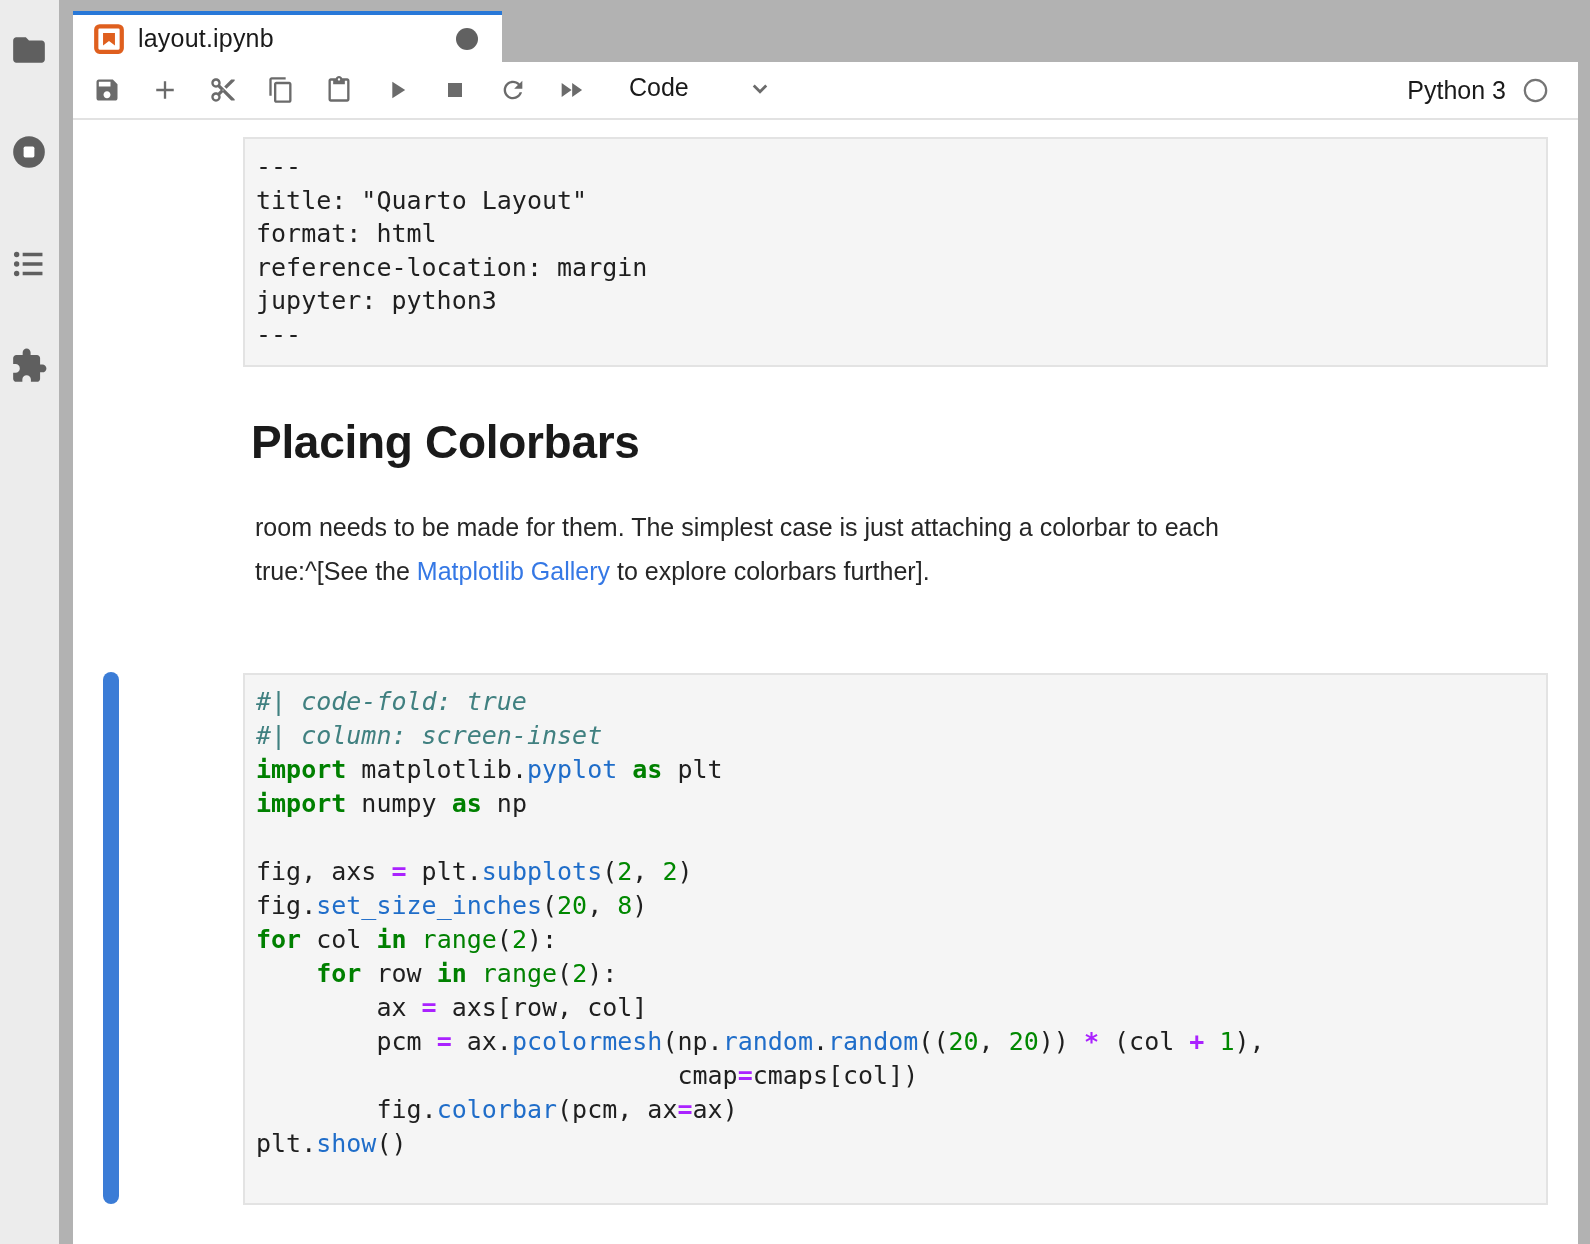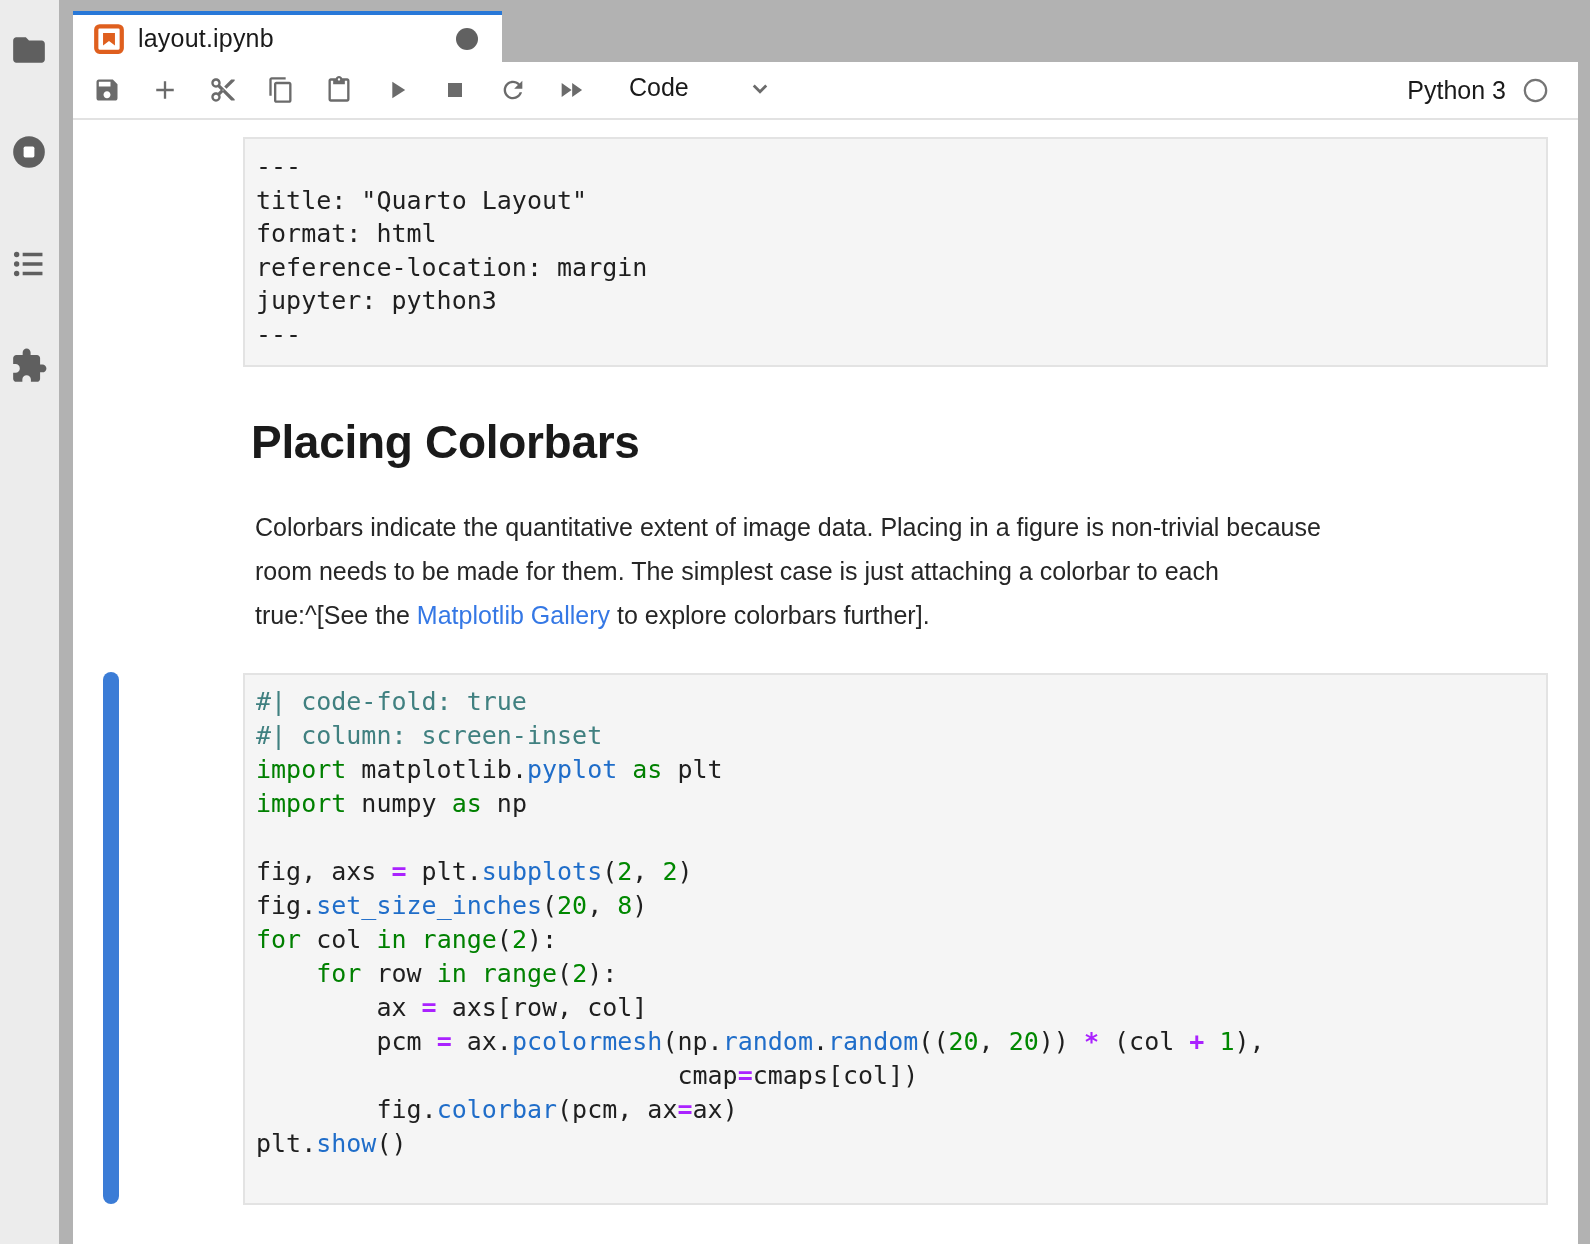--- a/index.html
+++ b/index.html
@@ -54,22 +54,22 @@
   .collapser { position:absolute; left:30px; top:552px; width:16px; height:532px;
                background:#3b7cd6; border-radius:8px; cursor:pointer; }
   .prompt { position:absolute; left:0; top:565px; width:233px; text-align:right;
             font-size:25px; line-height:34px; color:#307fc1; }
   .code-box { position:absolute; left:170px; top:553px; width:1305px; height:532px;
               background:#f5f5f5; border:2px solid #e3e3e3; padding:10px 0 0 11px;
               font-size:25px; line-height:34px; color:#1f1f1f; cursor:text; }
   .code-line { white-space:pre; }
 
   .tok-t { color:#1f1f1f; }
-  .tok-c { color:#408080; }
-  .tok-k { color:#008000; font-weight:normal; }
+  .tok-c { color:#408080; font-style:italic; }
+  .tok-k { color:#008000; font-weight:bold; }
   .tok-b { color:#008000; }
   .tok-n { color:#008800; }
   .tok-s { color:#BA2121; }
   .tok-o { color:#AA22FF; font-weight:bold; }
   .tok-p { color:#1f6dc9; }
 </style>
 </head>
 <body>
 
 <div class="app">
@@ -187,21 +187,20 @@
       <div class="raw-line">---</div>
       <div class="raw-line">title: "Quarto Layout"</div>
       <div class="raw-line">format: html</div>
       <div class="raw-line">reference-location: margin</div>
       <div class="raw-line">jupyter: python3</div>
       <div class="raw-line">---</div>
     </div>
 
     <h1 class="md-h1">Placing Colorbars</h1>
     <div class="md-para">
-      <div class="md-para-line">Colorbars indicate the quantitative extent of image data. Placing in a figure is non-trivial because</div>
       <div class="md-para-line">room needs to be made for them. The simplest case is just attaching a colorbar to each</div>
       <div class="md-para-line"><span>true:^[See the </span><a class="md-link">Matplotlib Gallery</a><span> to explore colorbars further].</span></div>
     </div>
 
     <div class="collapser"></div>
     <div class="prompt mono">[ ]:</div>
     <div class="code-box mono">
       <div>
           <div class="code-line"><span class="tok-c">#| code-fold: true</span></div>
           <div class="code-line"><span class="tok-c">#| column: screen-inset</span></div>

